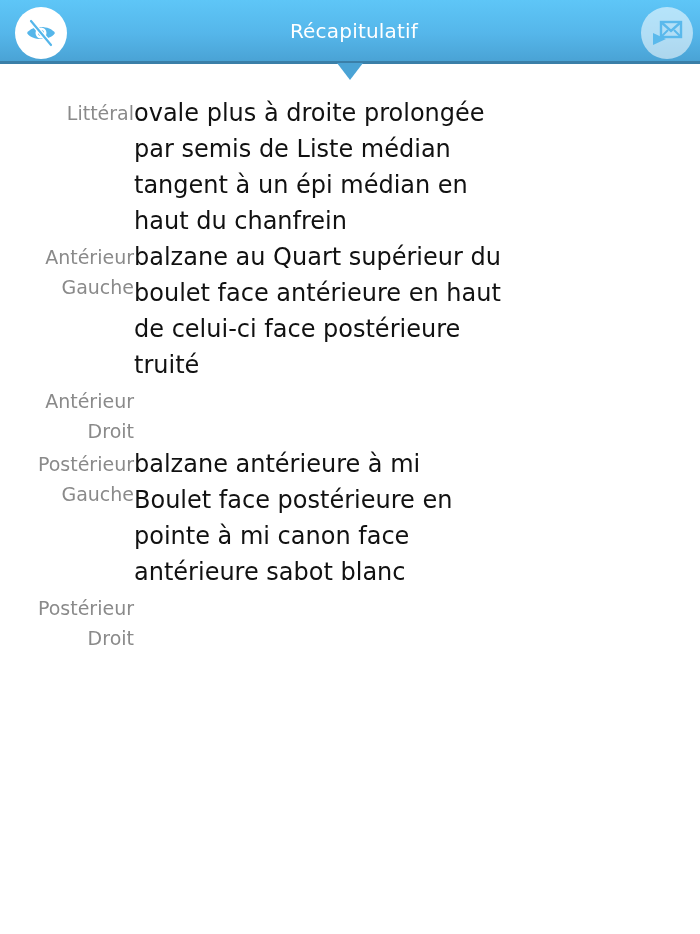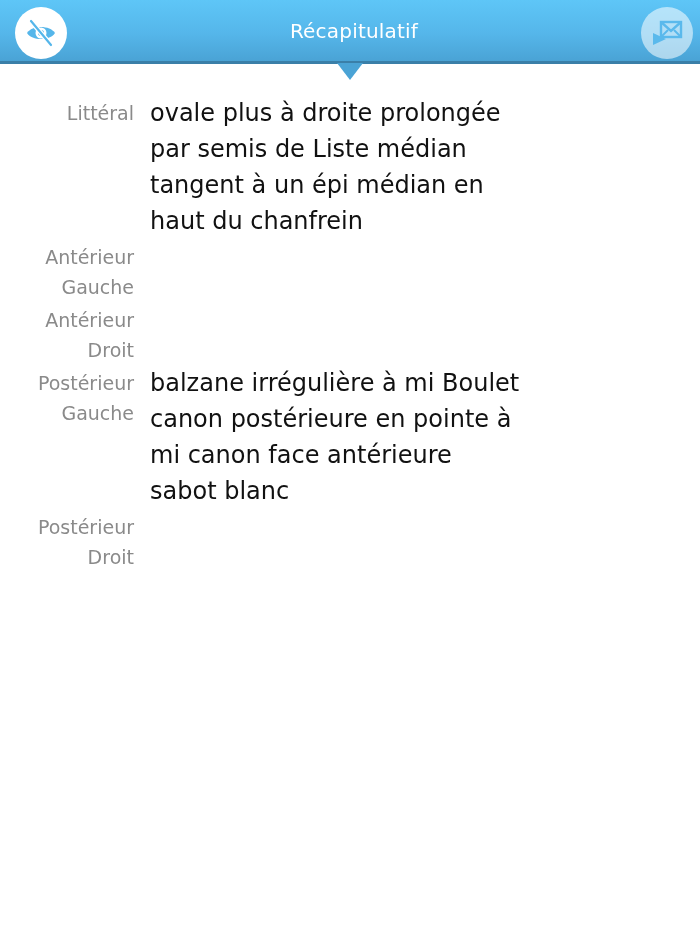--- a/index.html
+++ b/index.html
@@ -72,21 +72,20 @@
       width: 134px;
       text-align: right;
       color: #8a8a8a;
       font-size: 19px;
       line-height: 30px;
       padding-top: 3px;
       flex: none;
     }
     .label span { display: block; }
     .value {
-      margin-left: 16px;
       width: 370px;
       color: #111111;
       font-size: 24px;
       line-height: 36px;
     }
   </style>
 </head>
 <body>
 
 <div class="header">
@@ -120,35 +119,36 @@
       <span>Littéral</span>
     </div>
     <div class="value">ovale plus à droite prolongée par semis de Liste médian tangent à un épi médian en haut du chanfrein</div>
   </div>
 
   <div class="row">
     <div class="label">
       <span>Antérieur</span>
       <span>Gauche</span>
     </div>
+    <div class="value">balzane au Quart supérieur du boulet face antérieure en haut de celui-ci face postérieure truité</div>
   </div>
 
   <div class="row">
     <div class="label">
       <span>Antérieur</span>
       <span>Droit</span>
     </div>
   </div>
 
   <div class="row">
     <div class="label">
       <span>Postérieur</span>
       <span>Gauche</span>
     </div>
-    <div class="value">balzane irrégulière à mi Boulet canon postérieure en pointe à mi canon face antérieure sabot blanc</div>
+    <div class="value">balzane antérieure à mi Boulet face postérieure en pointe à mi canon face antérieure sabot blanc</div>
   </div>
 
   <div class="row">
     <div class="label">
       <span>Postérieur</span>
       <span>Droit</span>
     </div>
   </div>
 </div>
 

